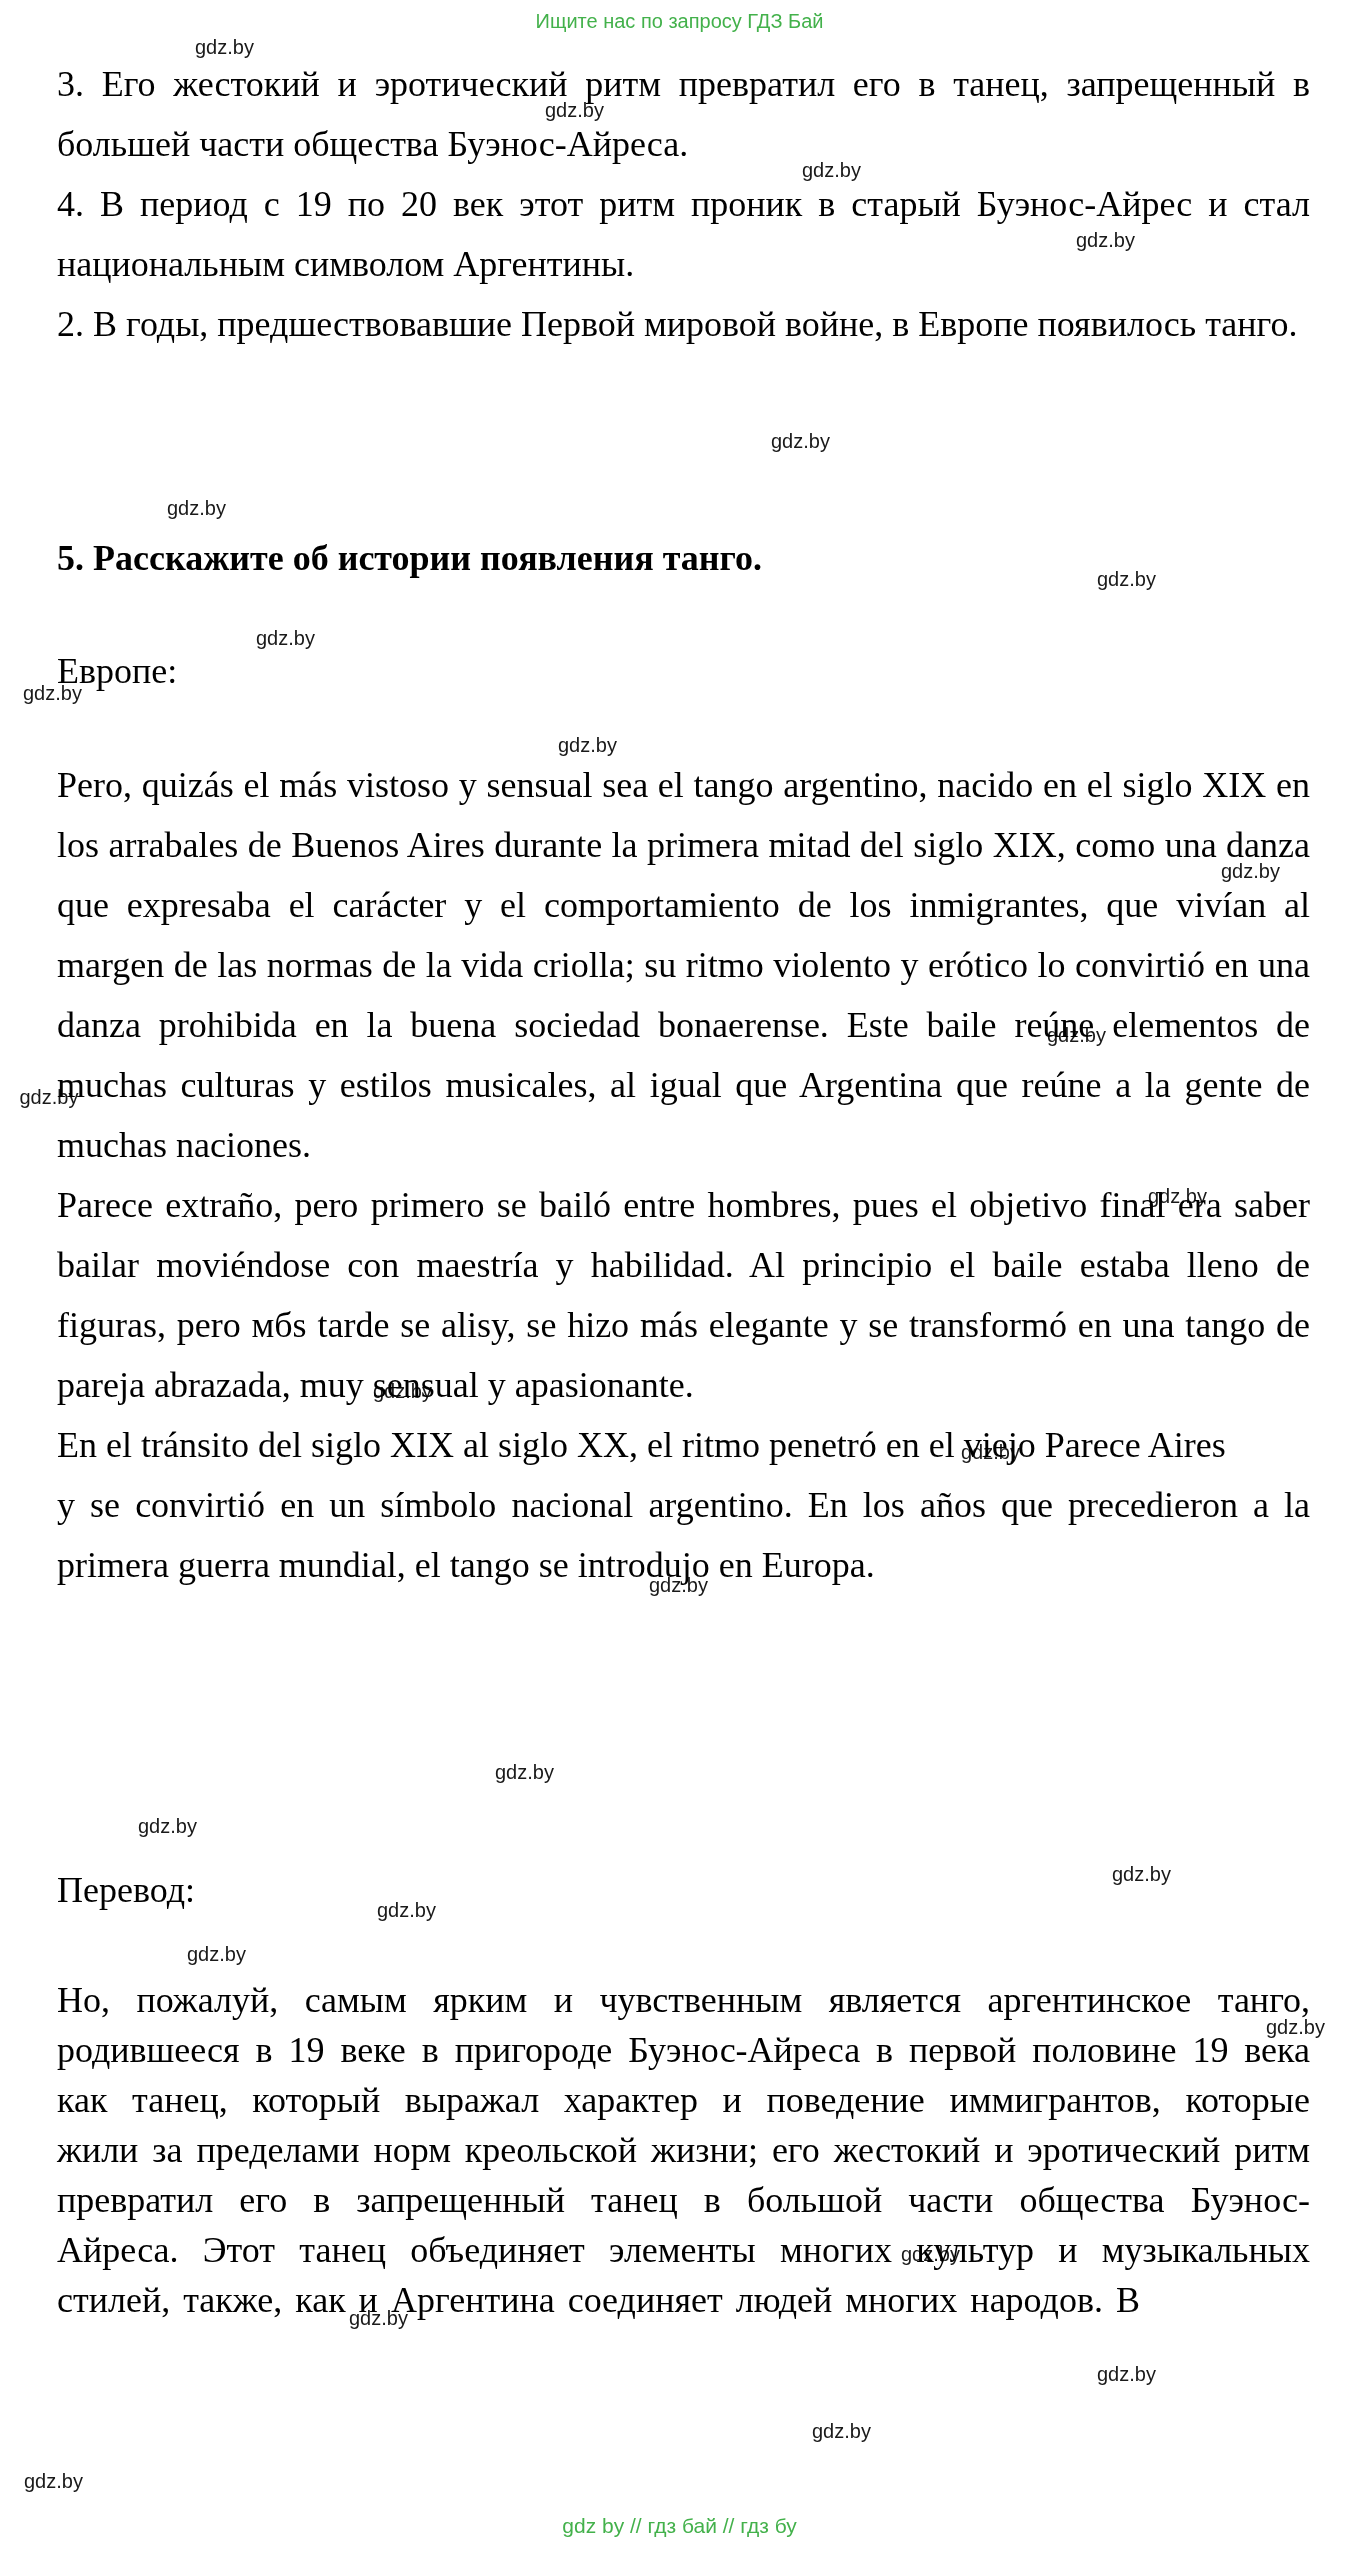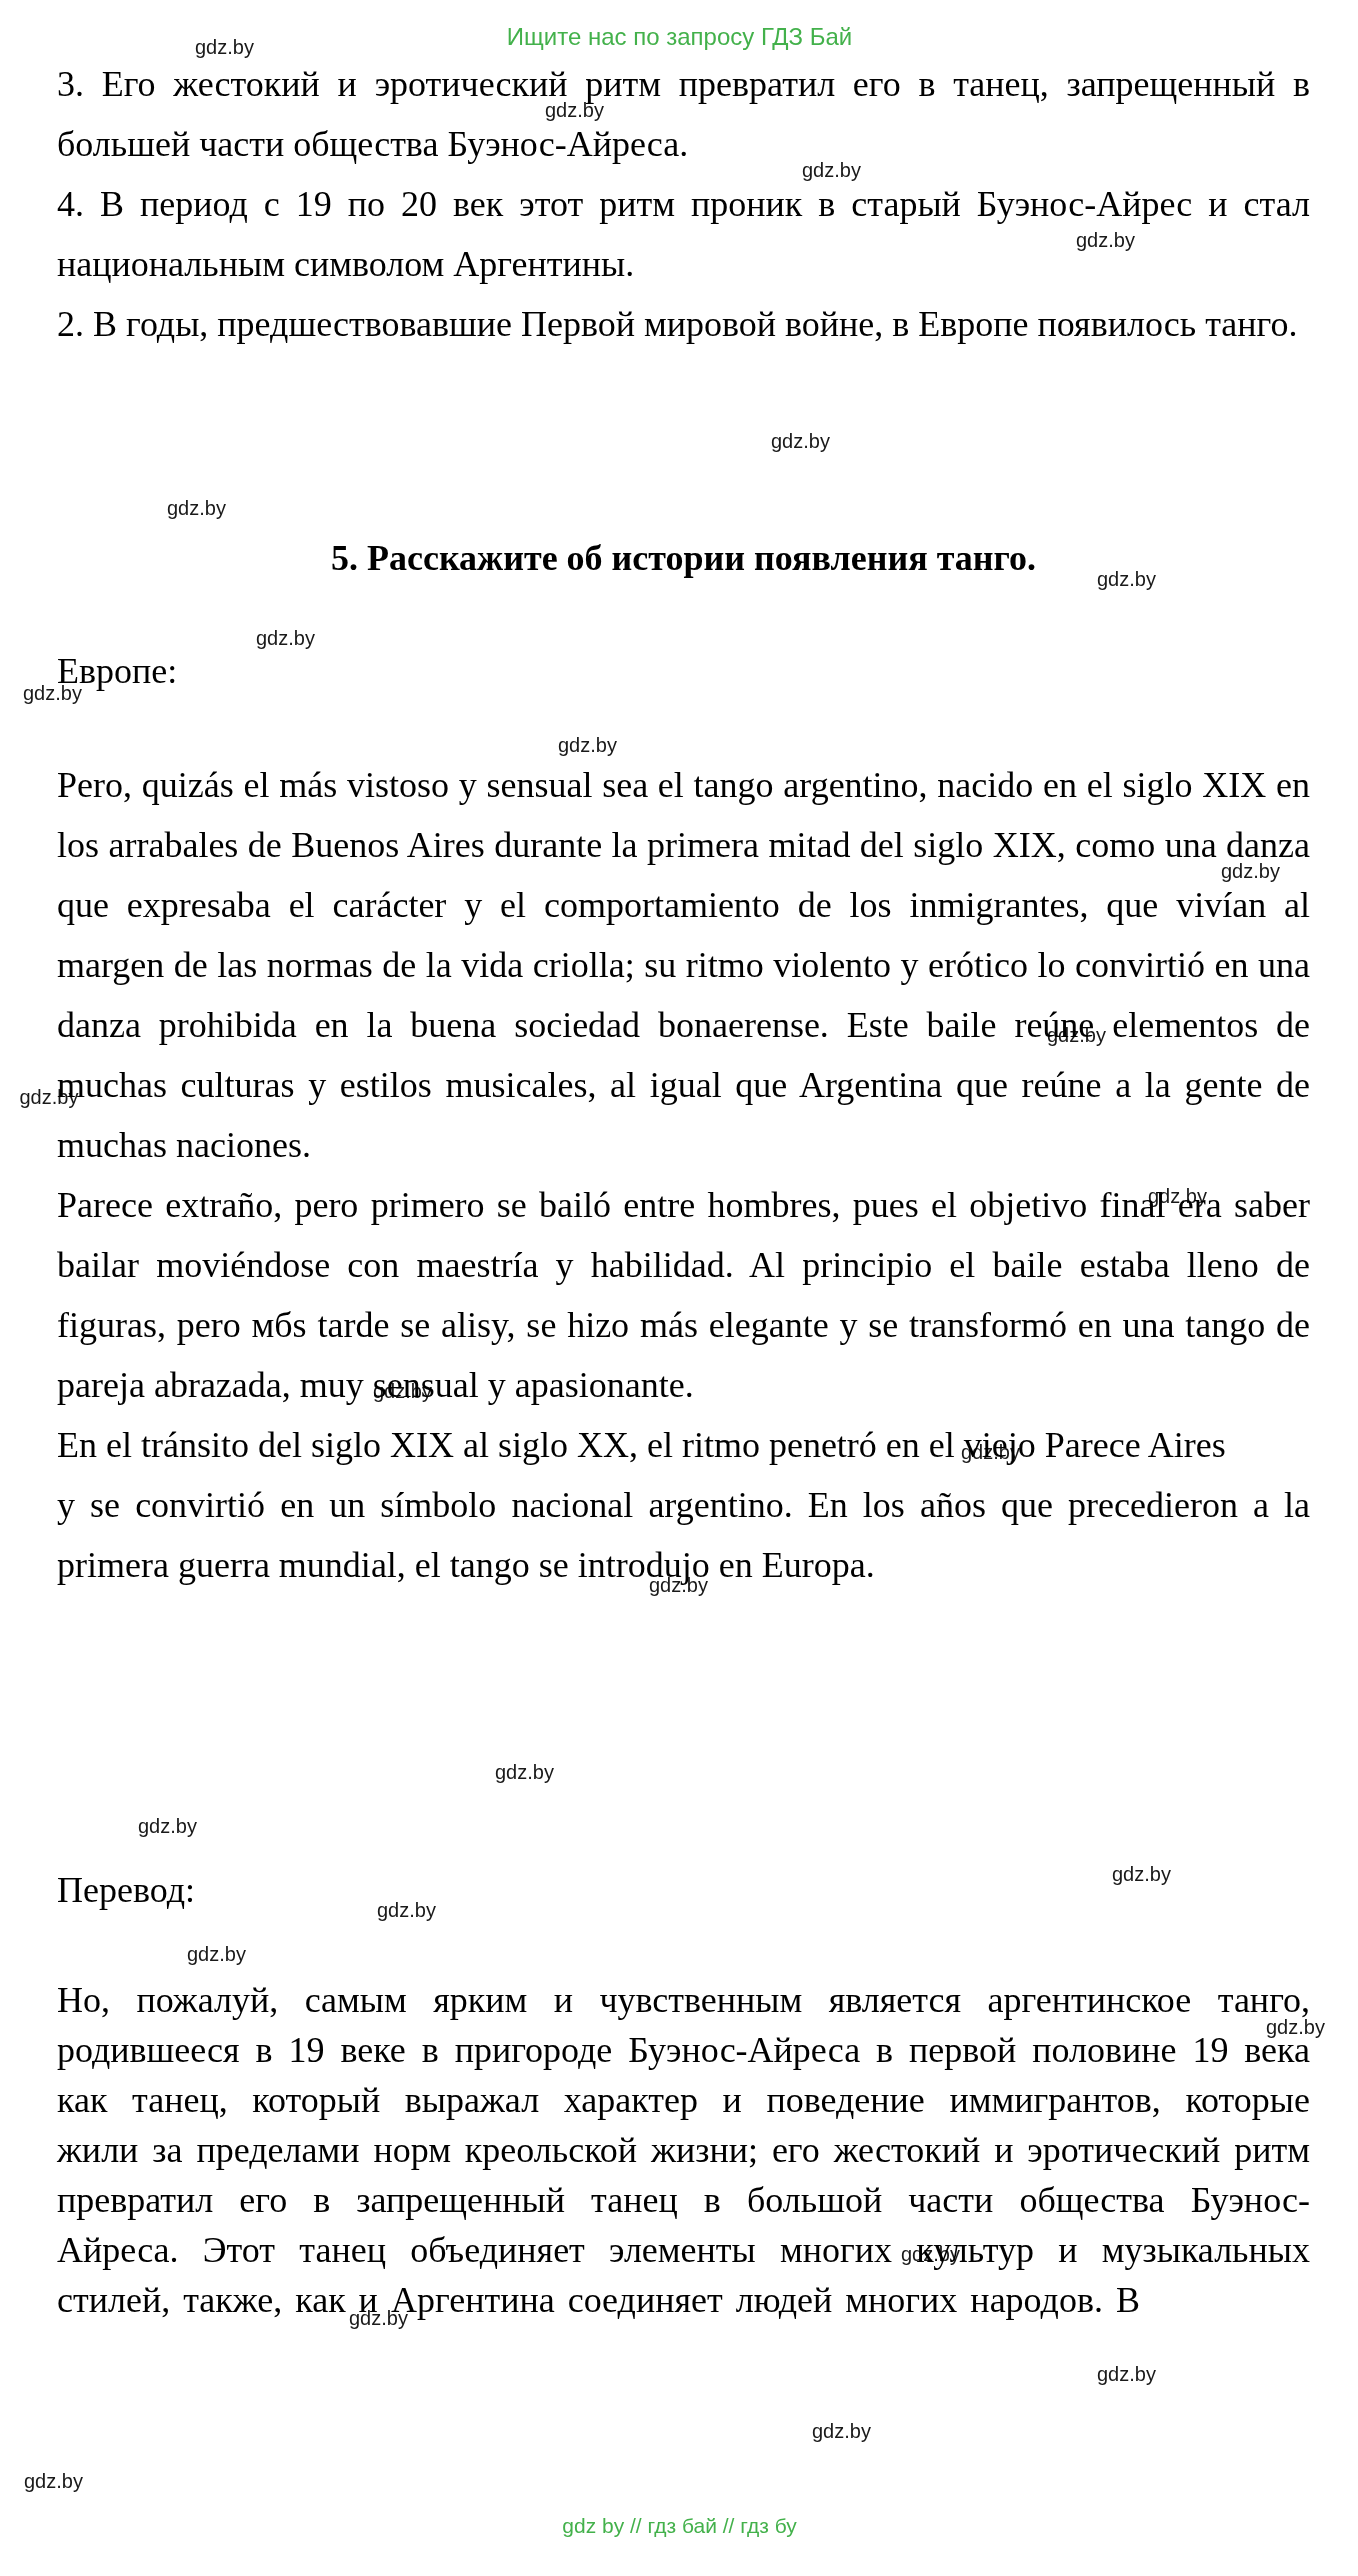--- a/index.html
+++ b/index.html
@@ -13,41 +13,41 @@
     overflow: hidden;
   }
   .banner {
     position: absolute;
     left: 0;
     width: 100%;
     text-align: center;
     font-family: "Liberation Sans", sans-serif;
     color: #43b14b;
   }
-  .banner.top { top: 23px; font-size: 24px; }
+  .banner.top { top: 10px; font-size: 20px; }
   .banner.bottom { top: 2514px; font-size: 21px; }
   .wm {
     position: absolute;
     font-family: "Liberation Sans", sans-serif;
     font-size: 20px;
     color: #1a1a1a;
     white-space: nowrap;
     text-align: right;
   }
   .content {
     position: absolute;
     left: 57px;
     width: 1253px;
     font-size: 36px;
     line-height: 60px;
     text-align: justify;
   }
   .content p { margin: 0; }
   #items { top: 54px; }
-  #heading { top: 528px; font-weight: bold; text-align: center; }
+  #heading { top: 528px; font-weight: bold; text-align: left; }
   #answer-label { top: 641px; text-align: left; }
   #answer { top: 755px; }
   #translation-label { top: 1860px; text-align: left; }
   #translation { top: 1975px; line-height: 50px; word-spacing: 4px; }
 </style>
 </head>
 <body>
 
 <div class="banner top">Ищите нас по запросу ГДЗ Бай</div>
 

